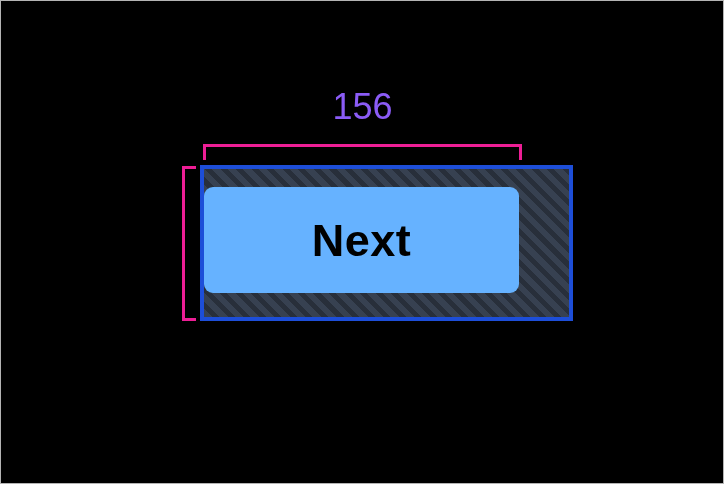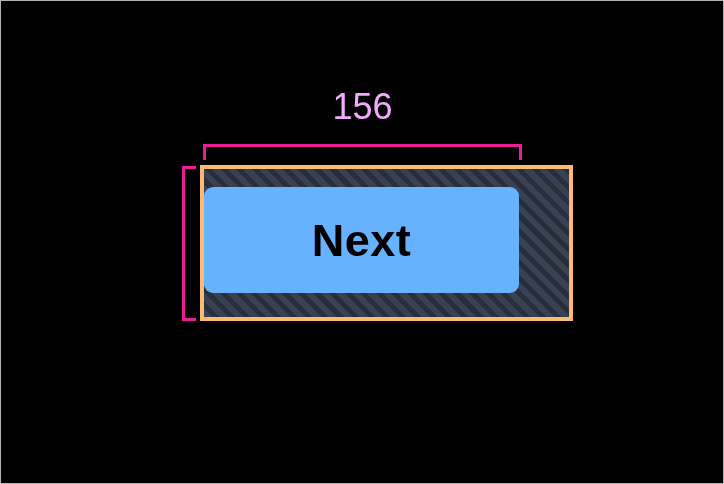--- a/index.html
+++ b/index.html
@@ -25,21 +25,21 @@
   
 
   
   #selection-box {
     position: absolute;
     left: 199px;
     top: 164px;
     width: 373px;
     height: 156px;
     box-sizing: border-box;
-    border: 4px solid #fdba74;
+    border: 4px solid #1d4ed8;
   }
 
   
   #padding-region {
     position: absolute;
     left: 0;
     top: 0;
     right: 0;
     bottom: 0;
     background-color: #374151;
@@ -102,21 +102,21 @@
   }
   #width-dimension .dim-tick.start { left: 0; }
   #width-dimension .dim-tick.end   { right: 0; }
 
   #width-label {
     position: absolute;
     left: 202px;
     top: 88px;
     width: 319px;
     text-align: center;
-    color: #f0abfc;
+    color: #8b5cf6;
     font-family: "Liberation Sans", sans-serif;
     font-size: 36px;
     font-weight: normal;
     line-height: 1;
     user-select: none;
   }
 
   
 
   #height-dimension {

